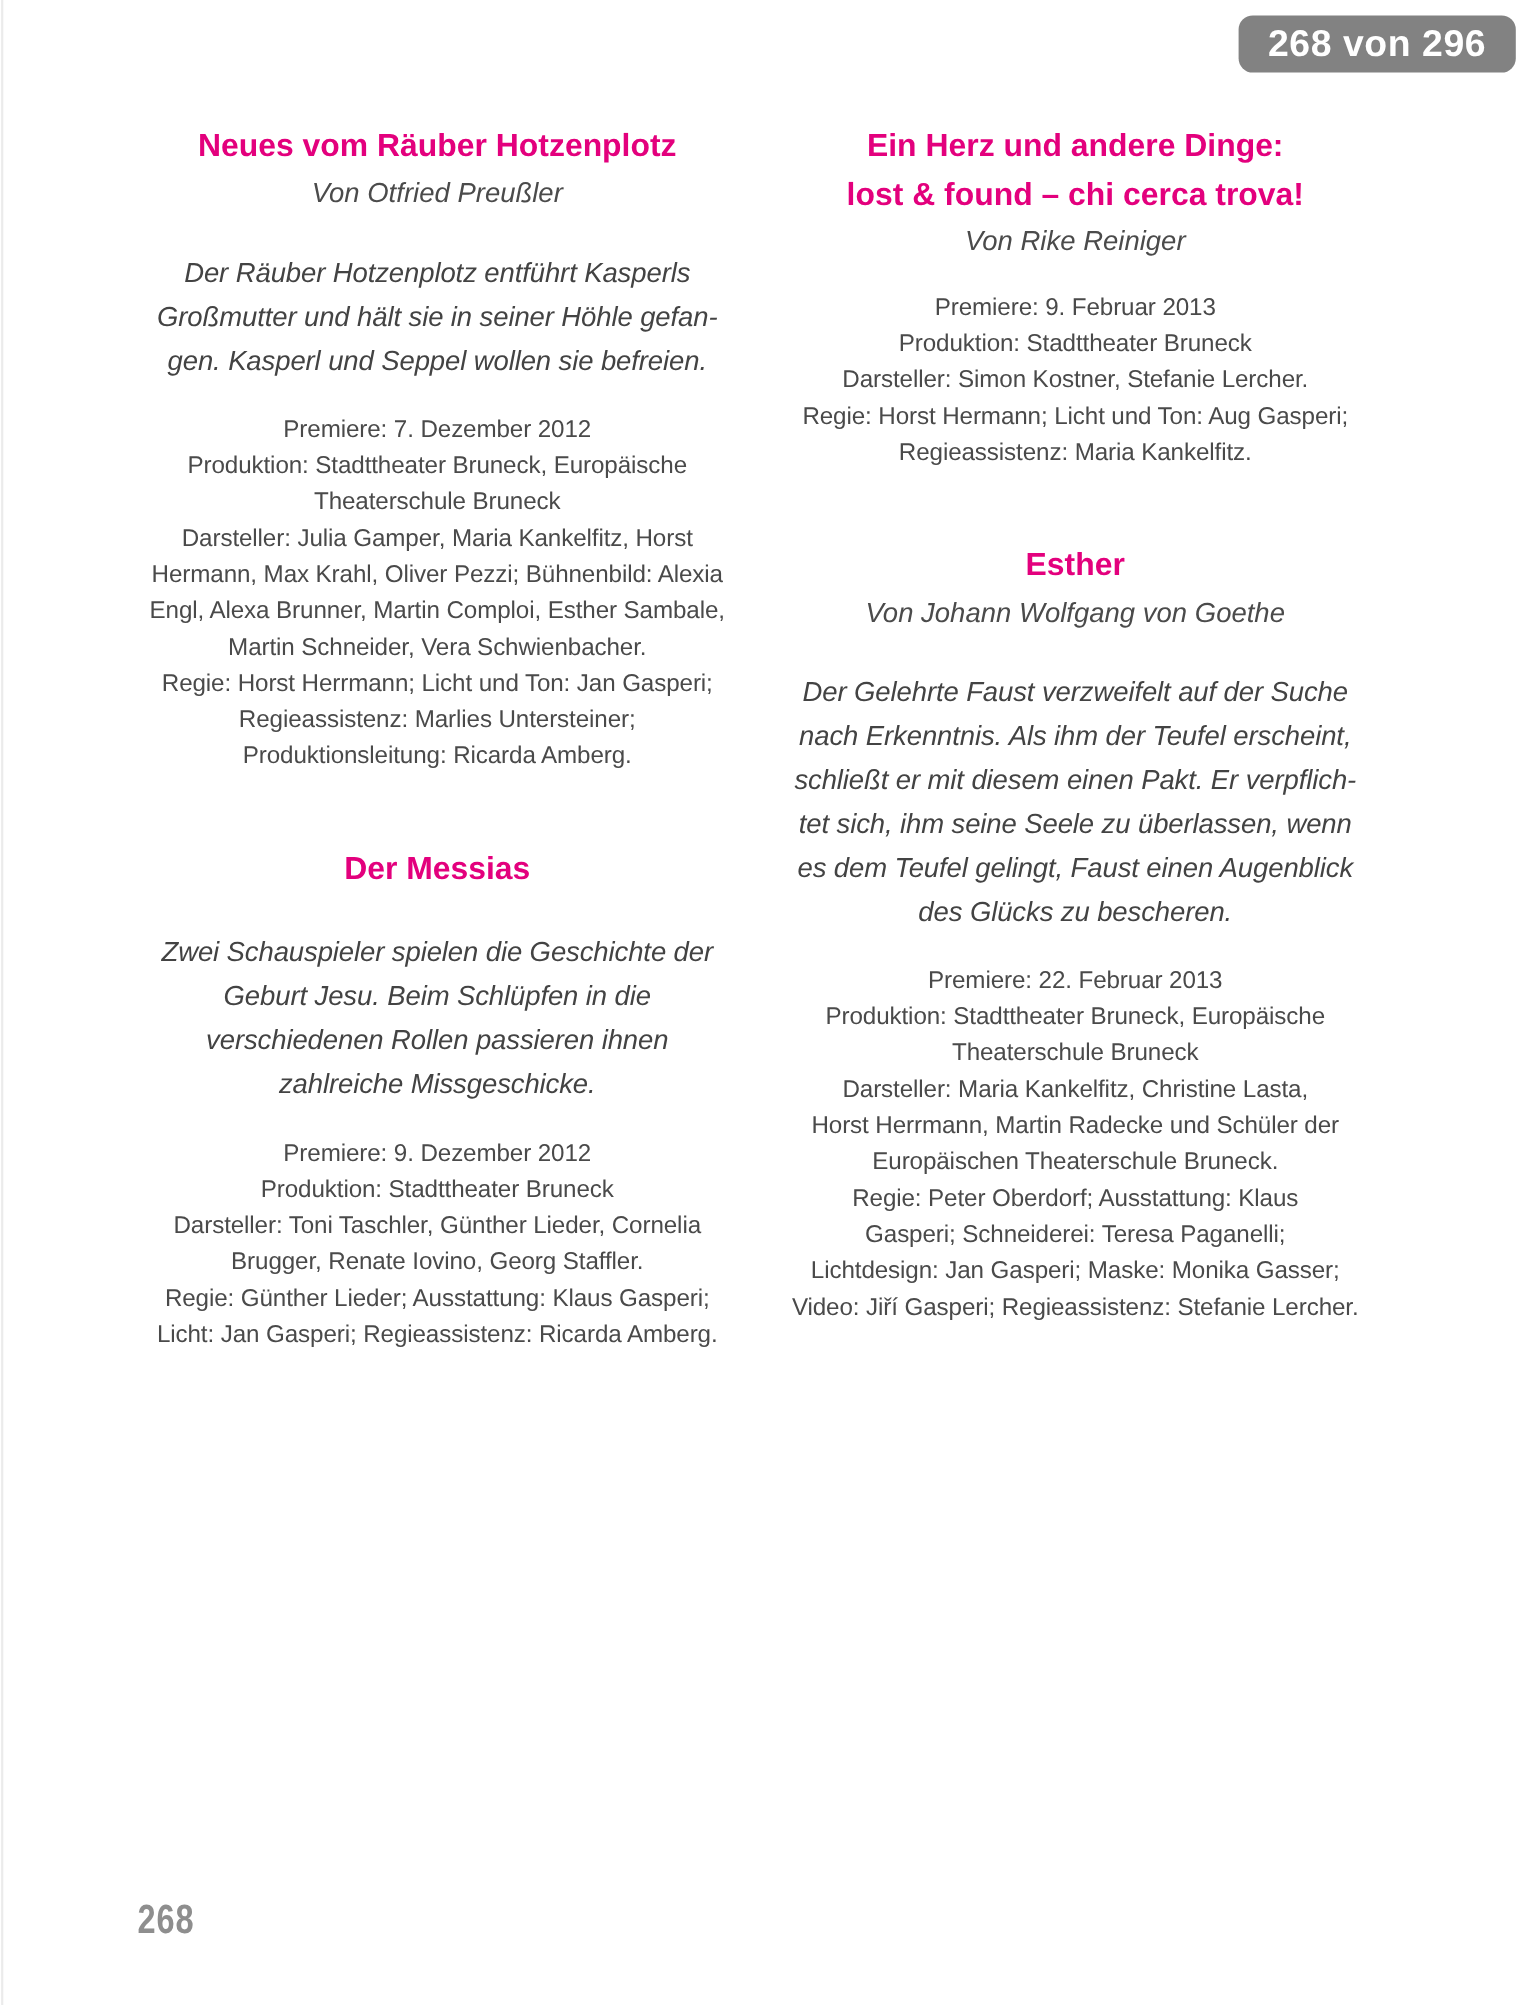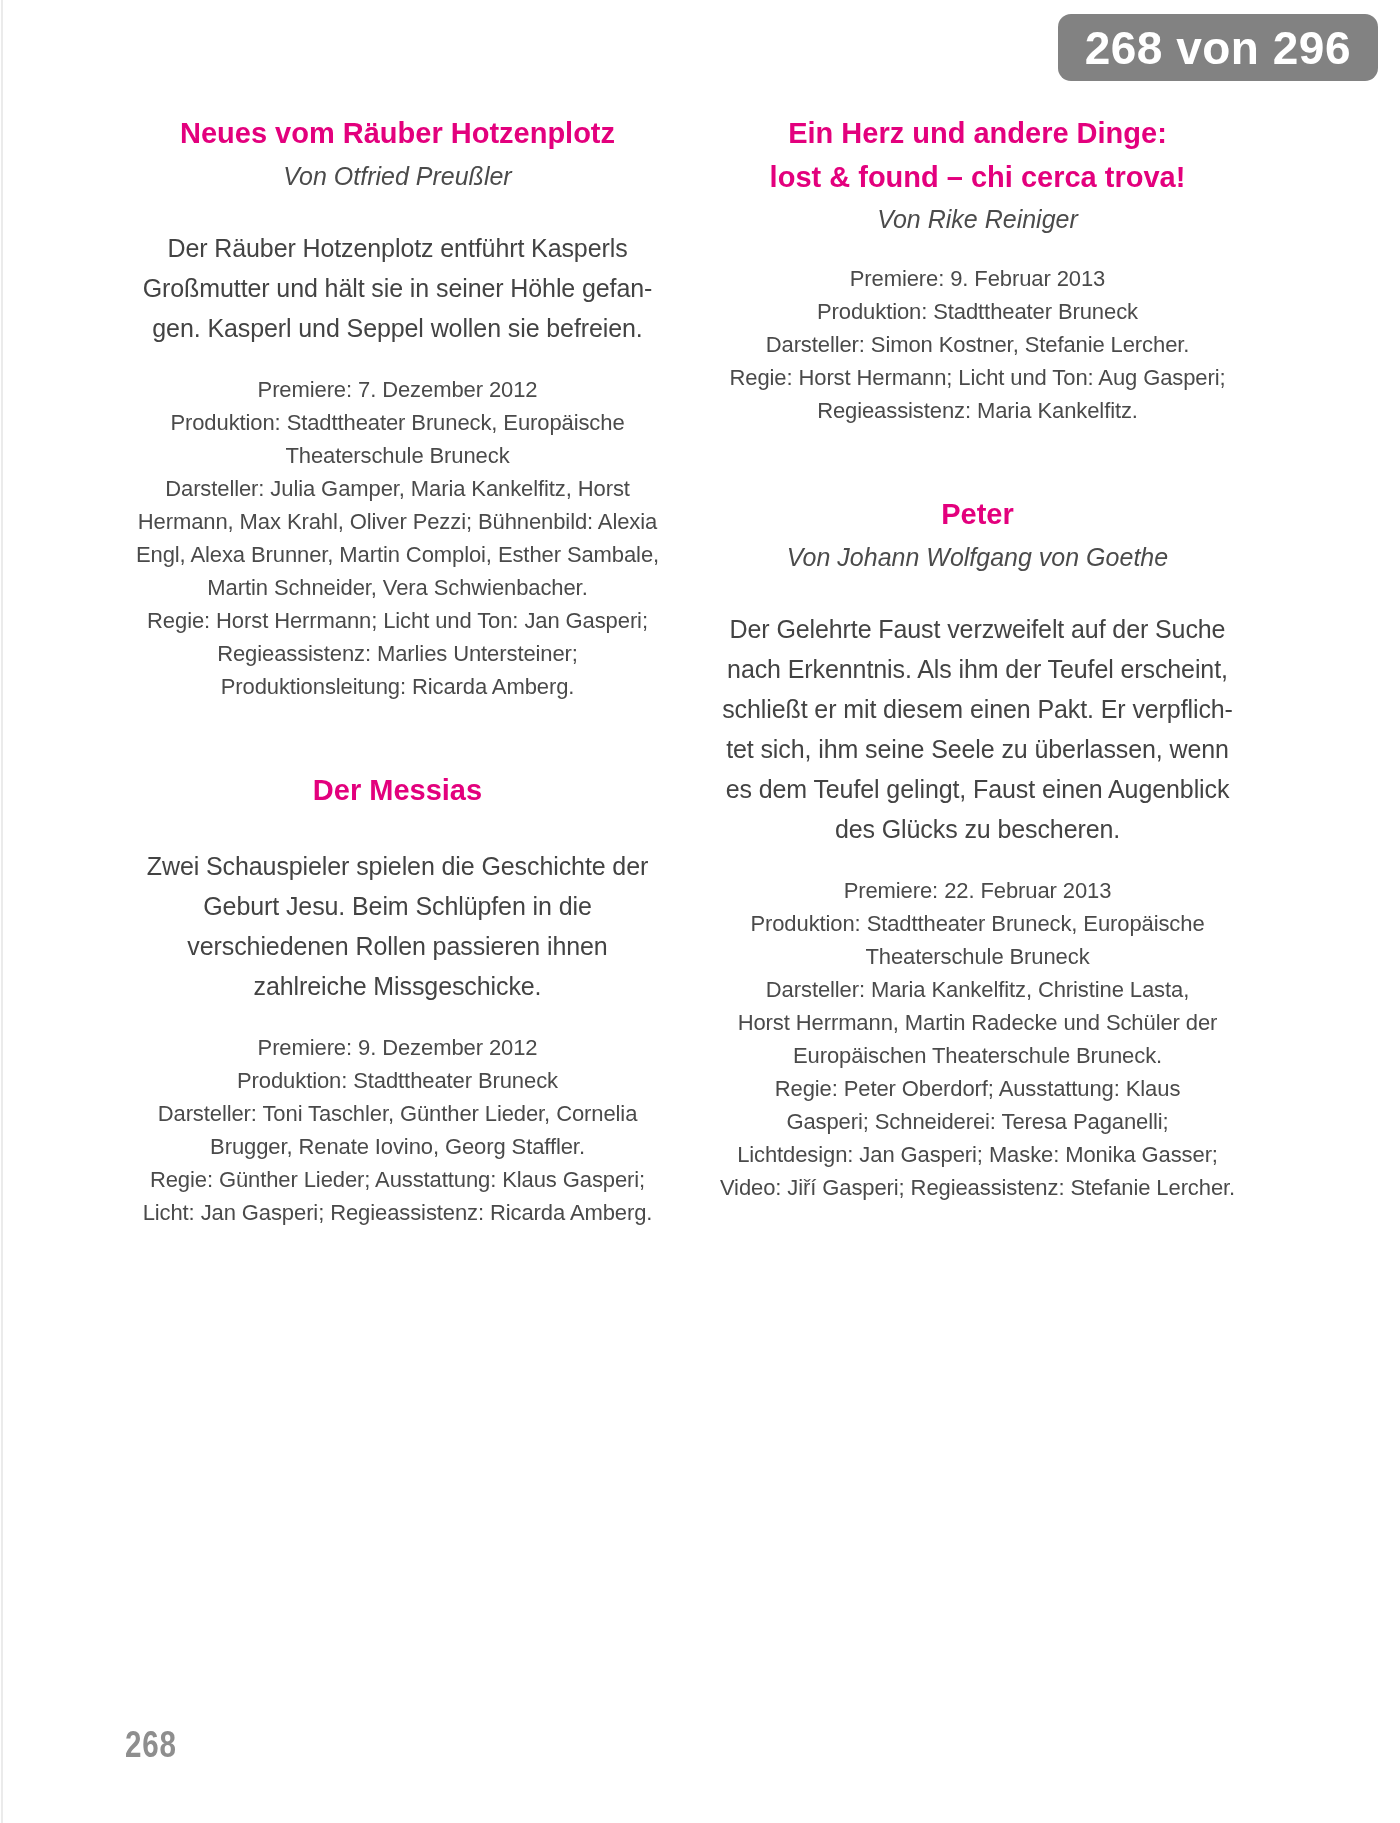--- a/index.html
+++ b/index.html
@@ -25,28 +25,28 @@
   }
   .edge-line {
     position: absolute;
     left: 1px; top: 0; bottom: 0;
     width: 2px;
     background: var(--edge-line);
   }
   .page-badge {
     position: absolute;
     top: 14px; right: 22px;
-    height: 67px;
+    height: 52px;
     padding: 0 27px;
     display: flex;
     align-items: center;
     background: var(--badge-bg);
     color: var(--badge-text);
     border-radius: 13px;
-    font-size: 46px;
+    font-size: 34px;
     font-weight: 700;
     letter-spacing: 0.5px;
   }
   .content {
     display: grid;
     grid-template-columns: 545px 545px;
     column-gap: 35px;
     padding: 112px 0 0 125px;
     text-align: center;
   }
@@ -67,20 +67,21 @@
     font-style: italic;
     color: var(--byline-text);
   }
   .synopsis {
     margin: 34px 12px 0;
     font-size: 25px;
     line-height: 40px;
     color: var(--body-text);
     white-space: pre;
     letter-spacing: -0.1px;
+    font-style: italic;
   }
   .credits {
     margin: 25px 0 0;
     font-size: 22px;
     line-height: 33px;
     color: var(--credits-text);
     white-space: pre;
     letter-spacing: -0.1px;
   }
   .footer-page-number {
@@ -149,21 +150,21 @@
 lost &amp; found – chi cerca trova!</h2>
       <p class="byline">Von Rike Reiniger</p>
       <p class="credits">Premiere: 9. Februar 2013
 Produktion: Stadttheater Bruneck
 Darsteller: Simon Kostner, Stefanie Lercher.
 Regie: Horst Hermann; Licht und Ton: Aug Gasperi;
 Regieassistenz: Maria Kankelfitz.</p>
     </article>
 
     <article class="play">
-      <h2 class="title">Peter</h2>
+      <h2 class="title">Esther</h2>
       <p class="byline">Von Johann Wolfgang von Goethe</p>
       <p class="synopsis">Der Gelehrte Faust verzweifelt auf der Suche
 nach Erkenntnis. Als ihm der Teufel erscheint,
 schließt er mit diesem einen Pakt. Er verpflich-
 tet sich, ihm seine Seele zu überlassen, wenn
 es dem Teufel gelingt, Faust einen Augenblick
 des Glücks zu bescheren.</p>
       <p class="credits">Premiere: 22. Februar 2013
 Produktion: Stadttheater Bruneck, Europäische
 Theaterschule Bruneck

